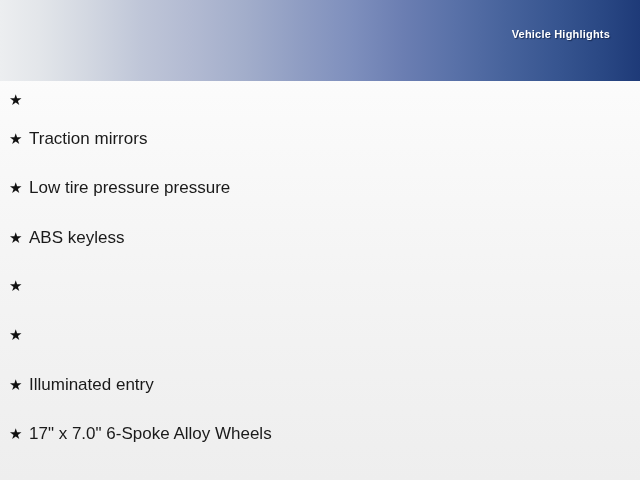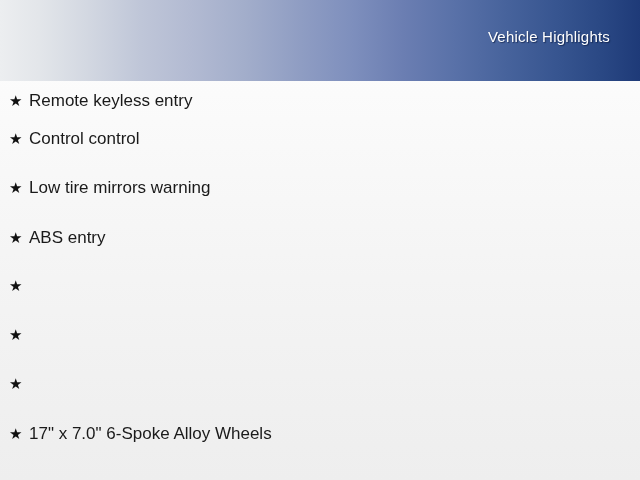--- a/index.html
+++ b/index.html
@@ -51,22 +51,22 @@
                 #375590 87%,
                 #2a4884 94%,
                 #1e3a78 100%);
     box-sizing: border-box;
   }
 
   #header-title {
     position: absolute;
     right: 30px;
     top: 28px;
-    font-size: 15px;
-    font-weight: normal;
+    font-size: 11px;
+    font-weight: bold;
     color: #ffffff;
     letter-spacing: 0.2px;
     text-shadow: 1px 1px 1px rgba(10, 25, 60, 0.65);
     white-space: nowrap;
   }
 
   
   #highlights-list {
     position: absolute;
     left: 0;
@@ -111,42 +111,42 @@
 
 <div id="page">
 
   <div id="header">
     <div id="header-title">Vehicle Highlights</div>
   </div>
 
   <ul id="highlights-list">
     <li class="highlight-item">
       <span class="bullet-star">★</span>
-      <span class="highlight-label">Remote keyless entry</span>
     </li>
     <li class="highlight-item">
       <span class="bullet-star">★</span>
-      <span class="highlight-label">Control control</span>
+      <span class="highlight-label">Traction mirrors</span>
     </li>
     <li class="highlight-item">
       <span class="bullet-star">★</span>
-      <span class="highlight-label">Low tire mirrors warning</span>
+      <span class="highlight-label">Low tire pressure pressure</span>
     </li>
     <li class="highlight-item">
       <span class="bullet-star">★</span>
-      <span class="highlight-label">ABS entry</span>
+      <span class="highlight-label">ABS keyless</span>
     </li>
     <li class="highlight-item">
       <span class="bullet-star">★</span>
     </li>
     <li class="highlight-item">
       <span class="bullet-star">★</span>
     </li>
     <li class="highlight-item">
       <span class="bullet-star">★</span>
+      <span class="highlight-label">Illuminated entry</span>
     </li>
     <li class="highlight-item">
       <span class="bullet-star">★</span>
       <span class="highlight-label">17" x 7.0" 6-Spoke Alloy Wheels</span>
     </li>
   </ul>
 
 </div>
 
 </body></html>

